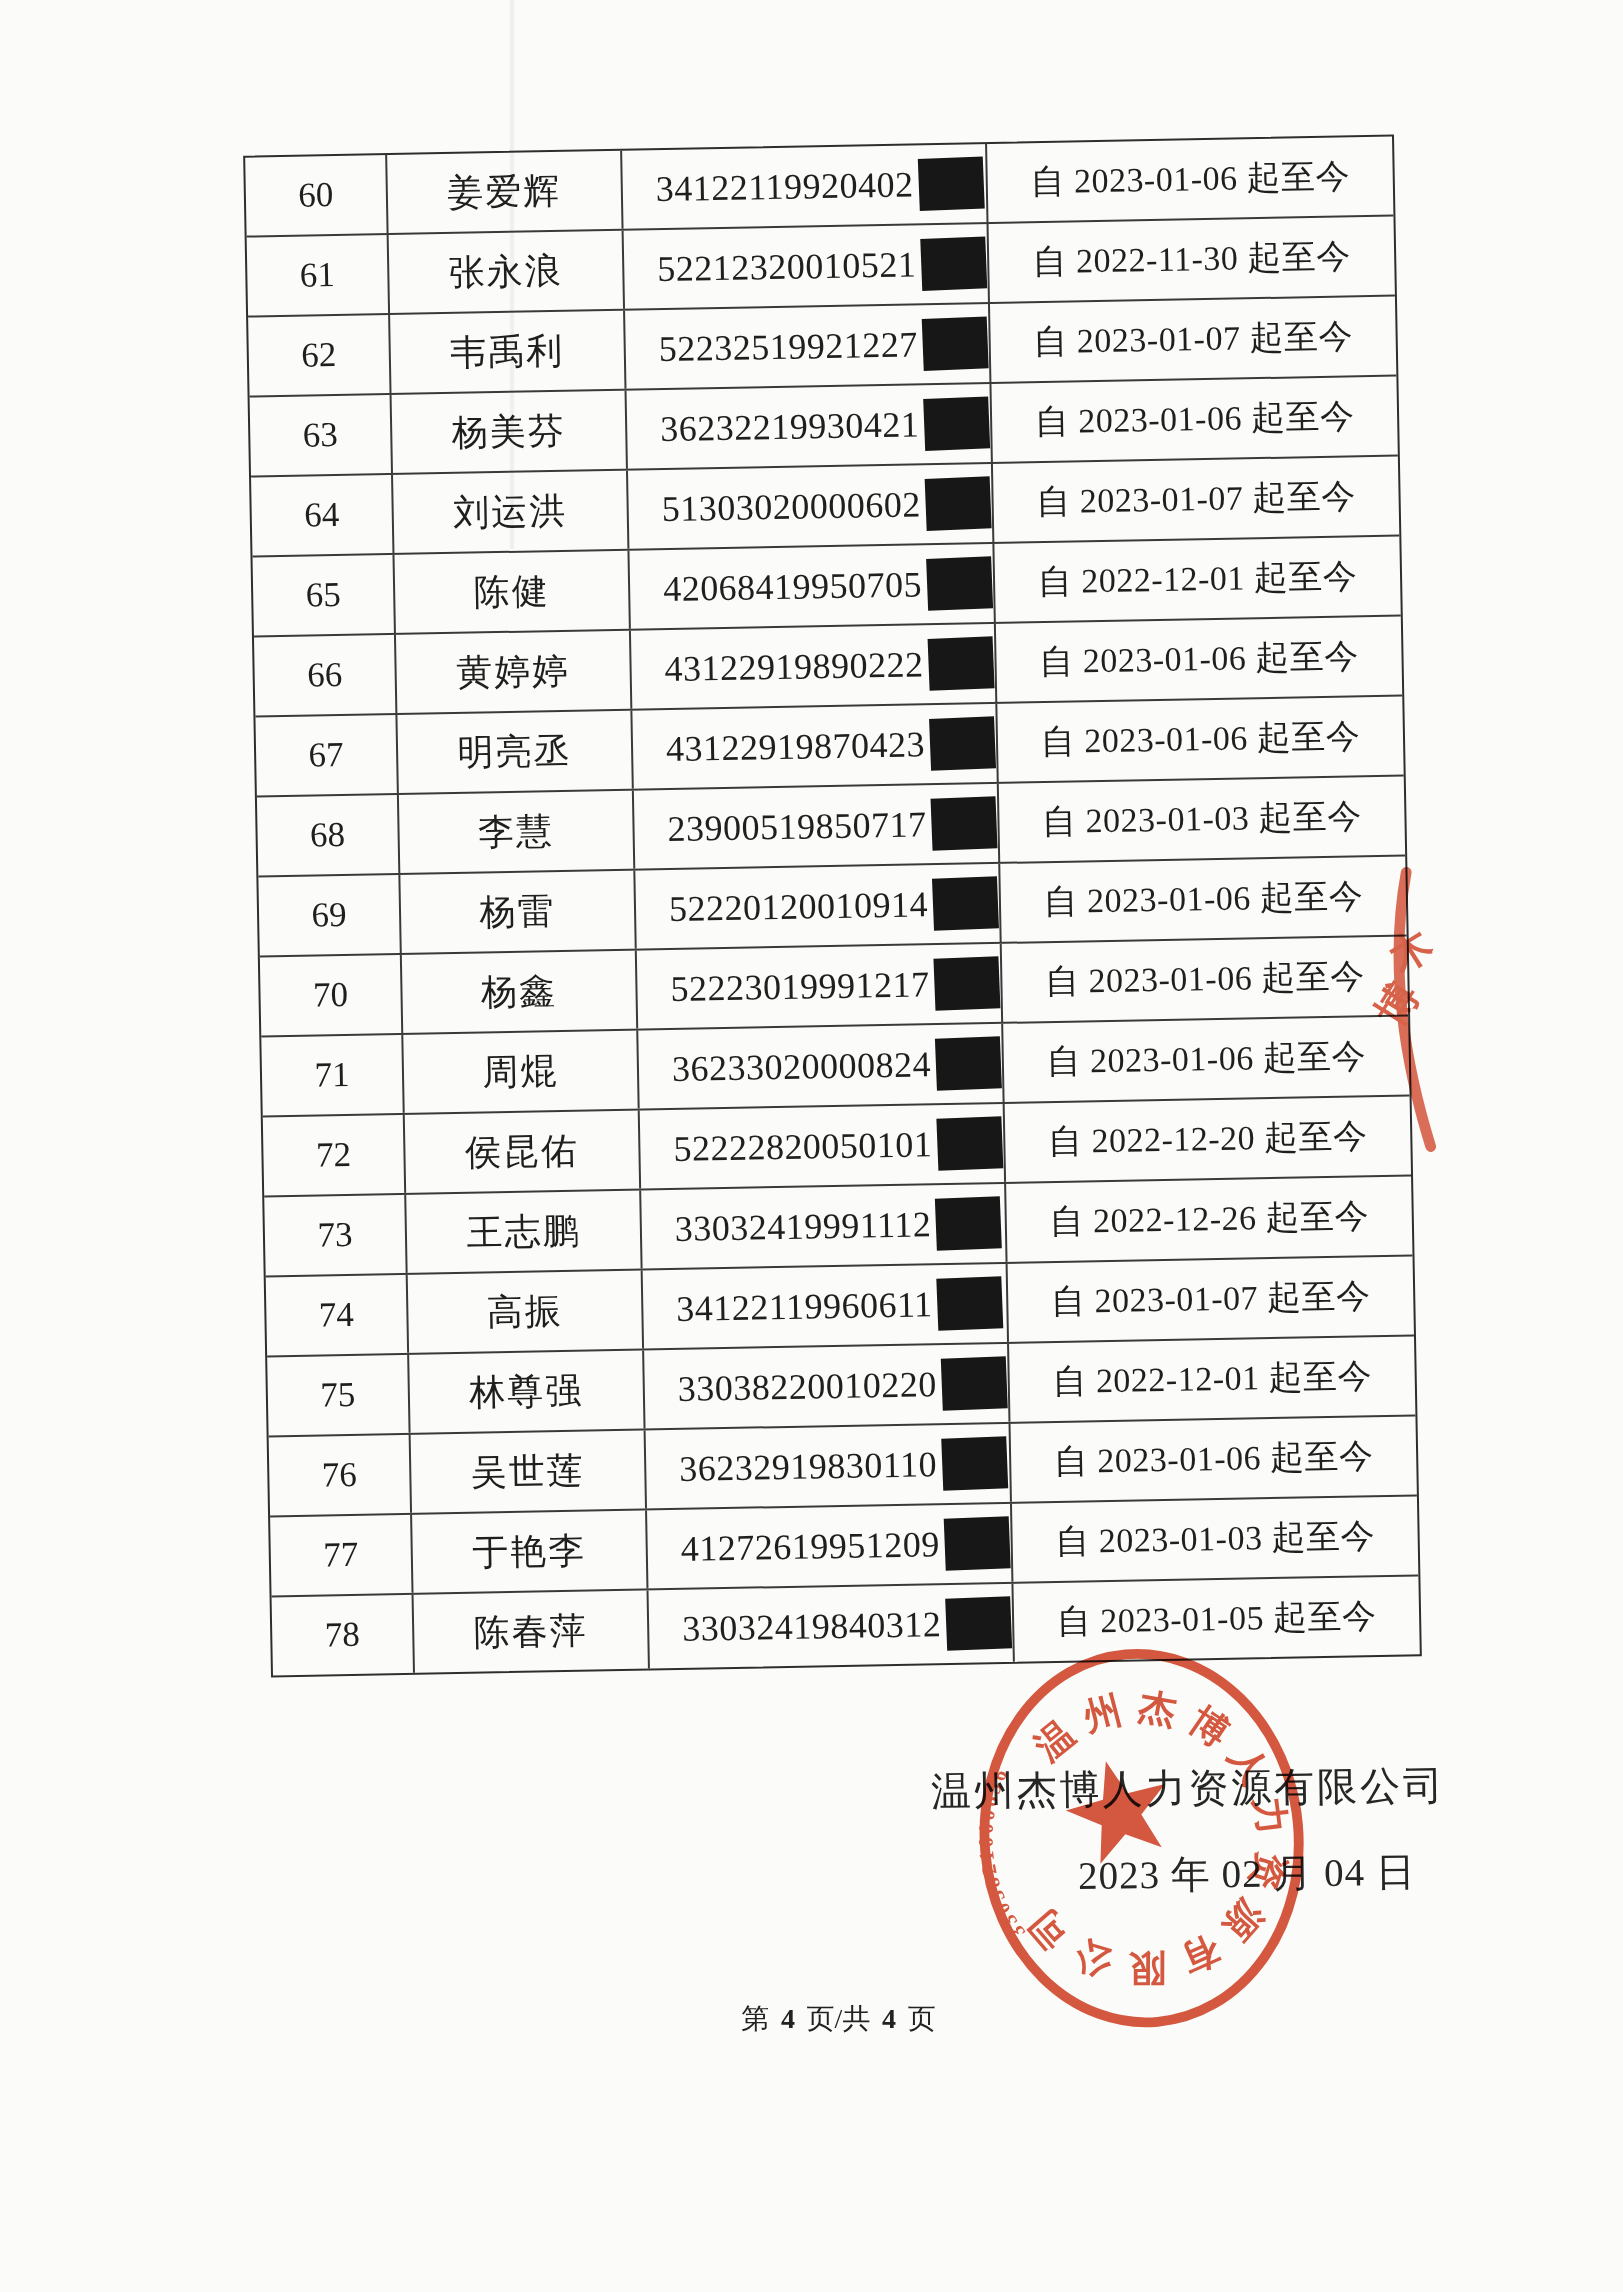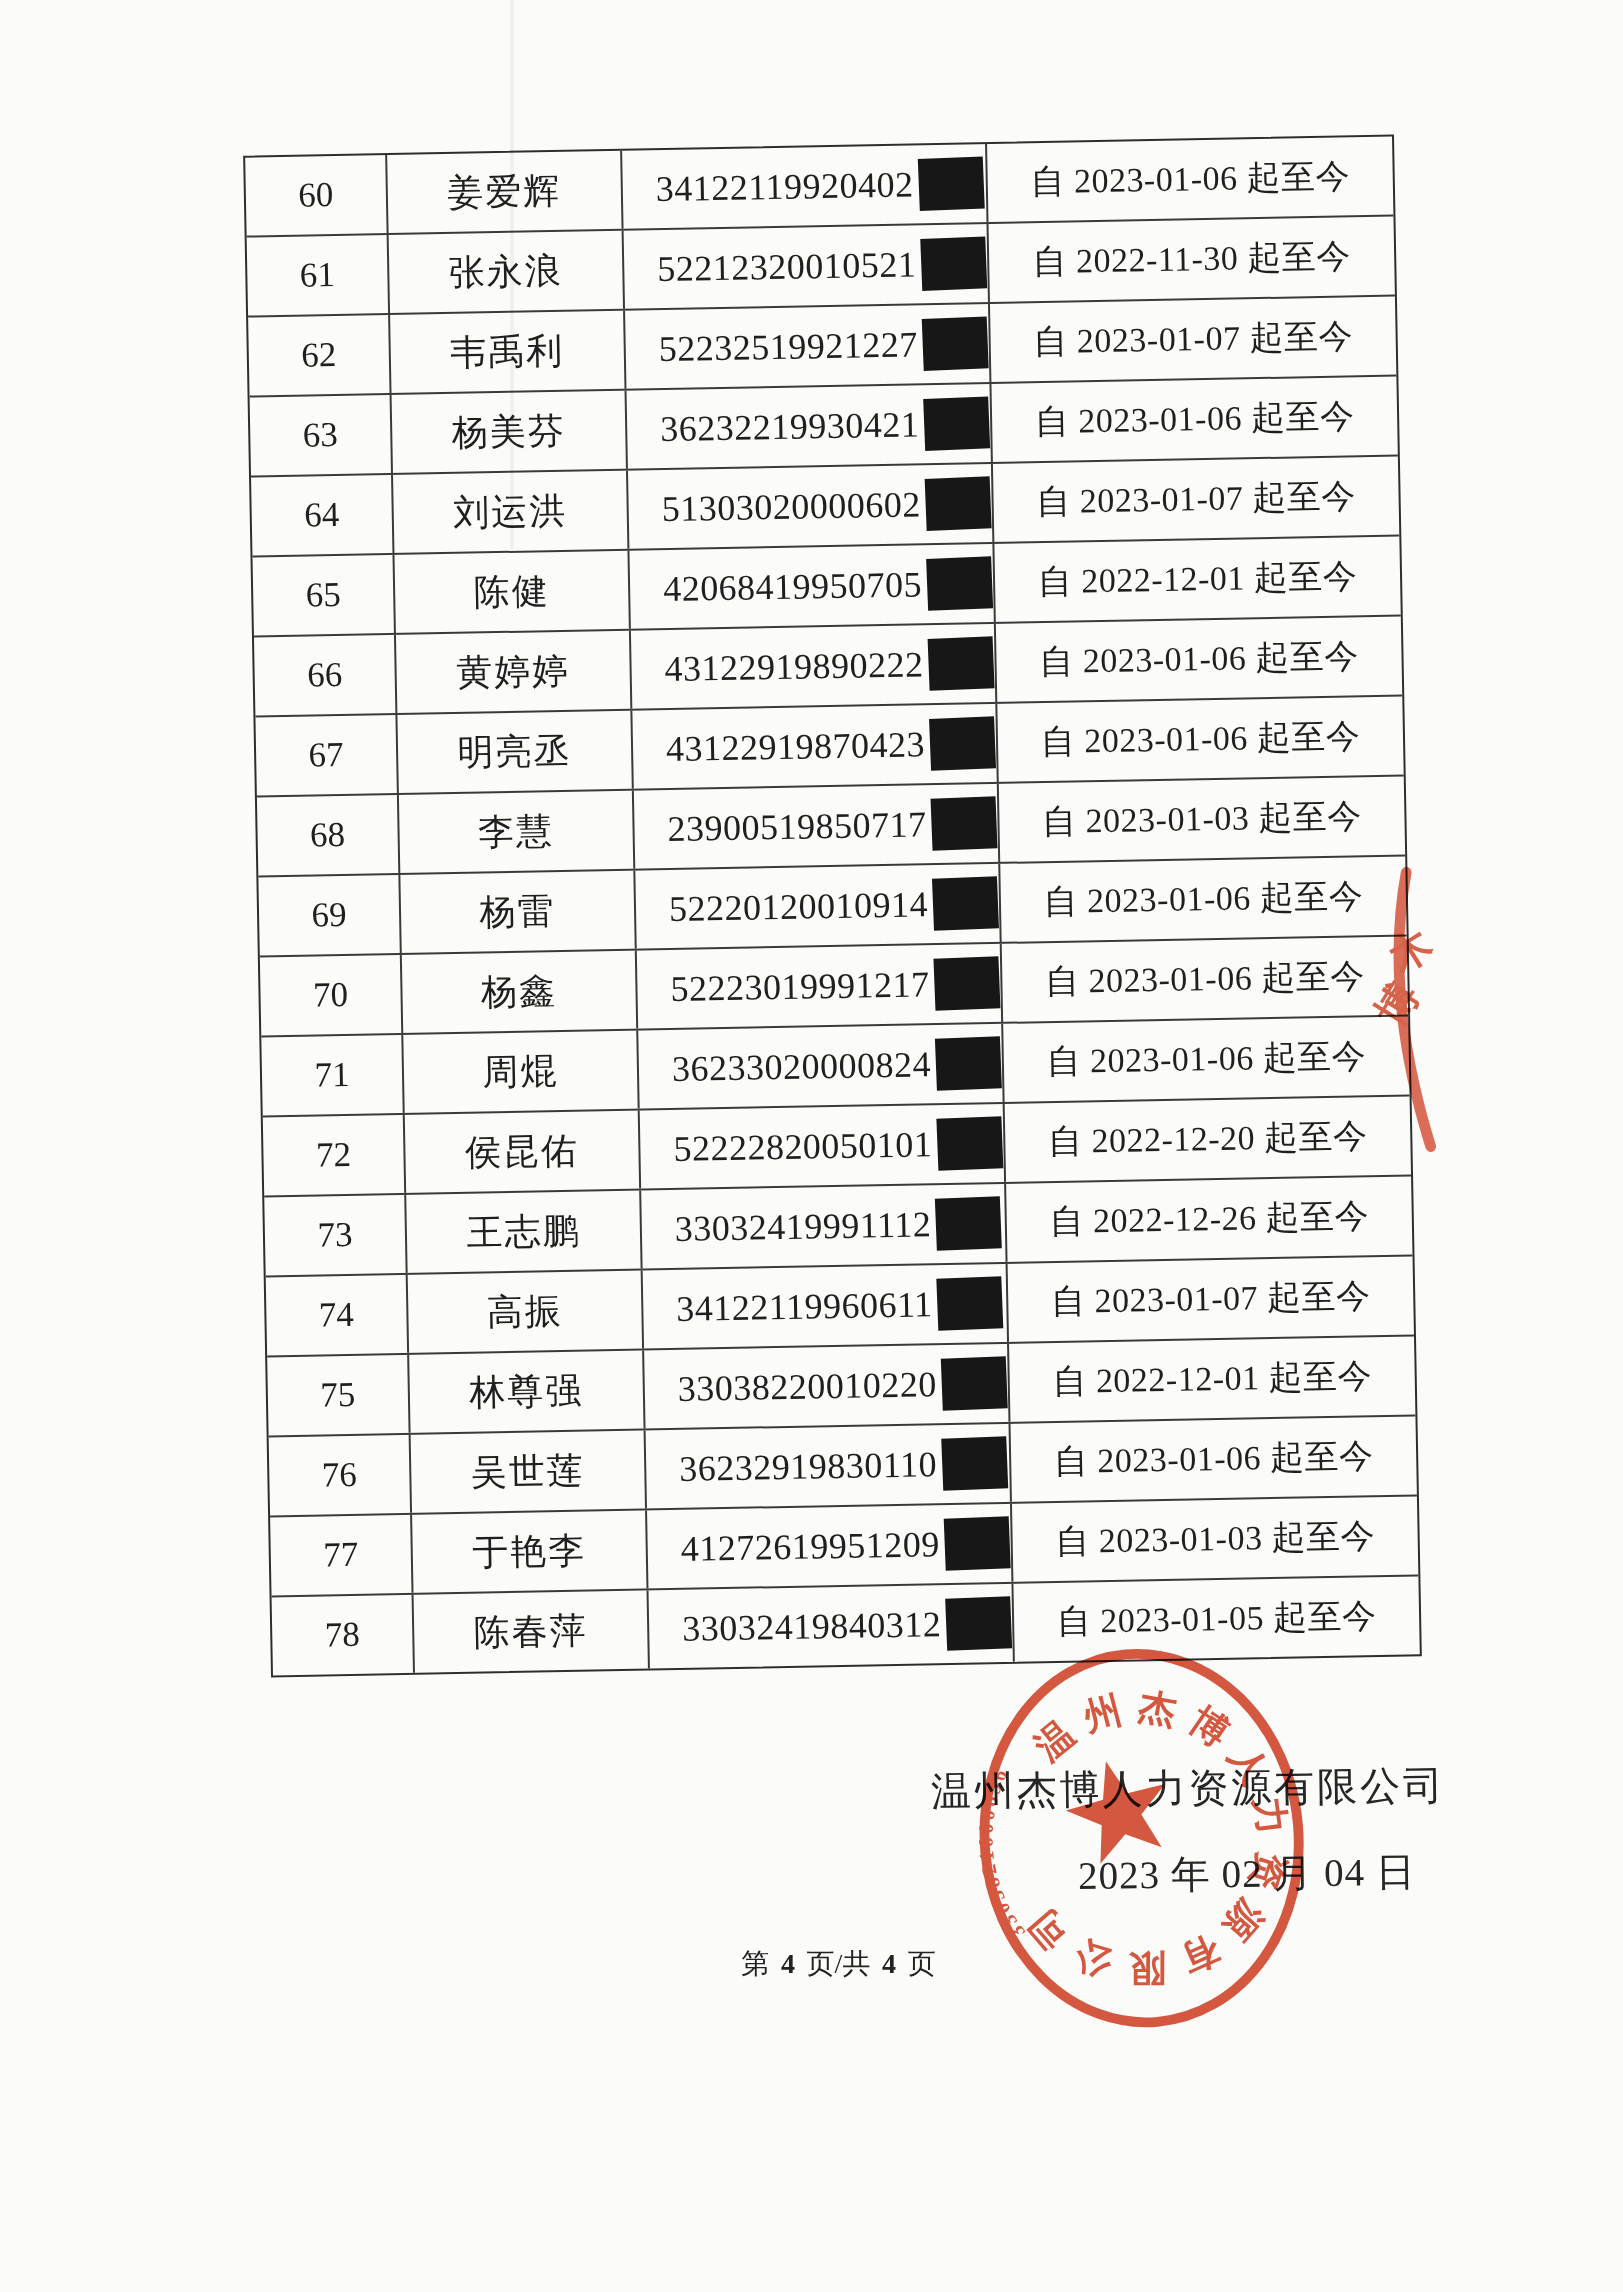--- a/index.html
+++ b/index.html
@@ -59,21 +59,21 @@
     white-space:nowrap;
   }
   .dateline{
     position:absolute;left:1078px;top:1847px;
     font-size:39px;letter-spacing:1px;color:#262626;
     transform:rotate(-0.7deg);
     white-space:nowrap;
   }
   
   .footer{
-    position:absolute;left:711px;top:1945px;width:255px;
+    position:absolute;left:711px;top:2000px;width:255px;
     text-align:center;font-size:28px;color:#222;
     white-space:nowrap;
   }
   .footer .seg{margin:0 3.9px;}
   .footer .num{font-weight:bold;margin:0 7.8px;font-family:"Liberation Serif","DejaVu Serif",serif;}
   
   .stamp-main{
     position:absolute;left:965px;top:1639px;
     pointer-events:none;
     mix-blend-mode:multiply;

